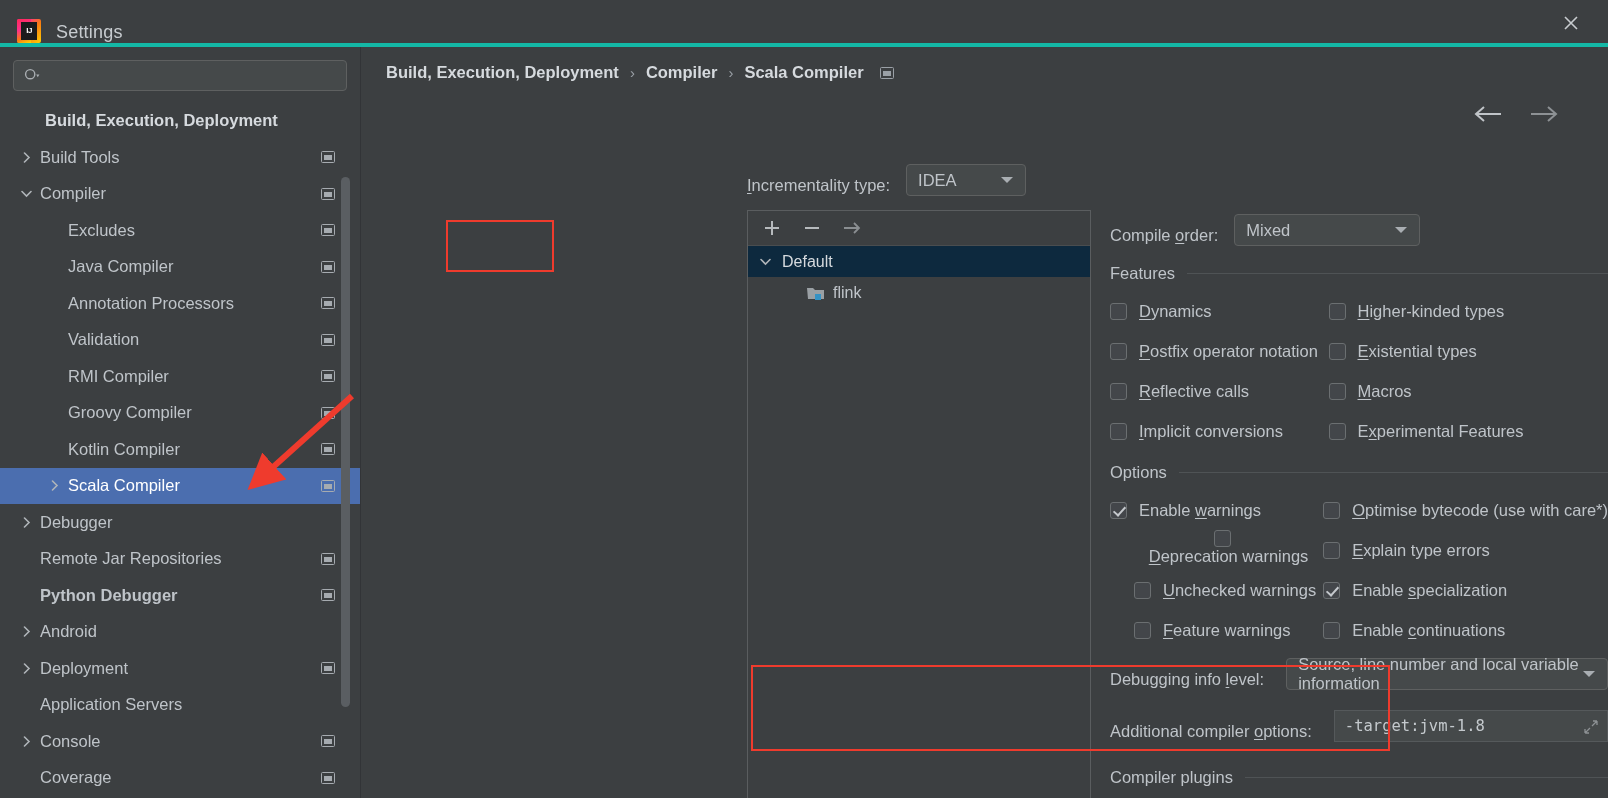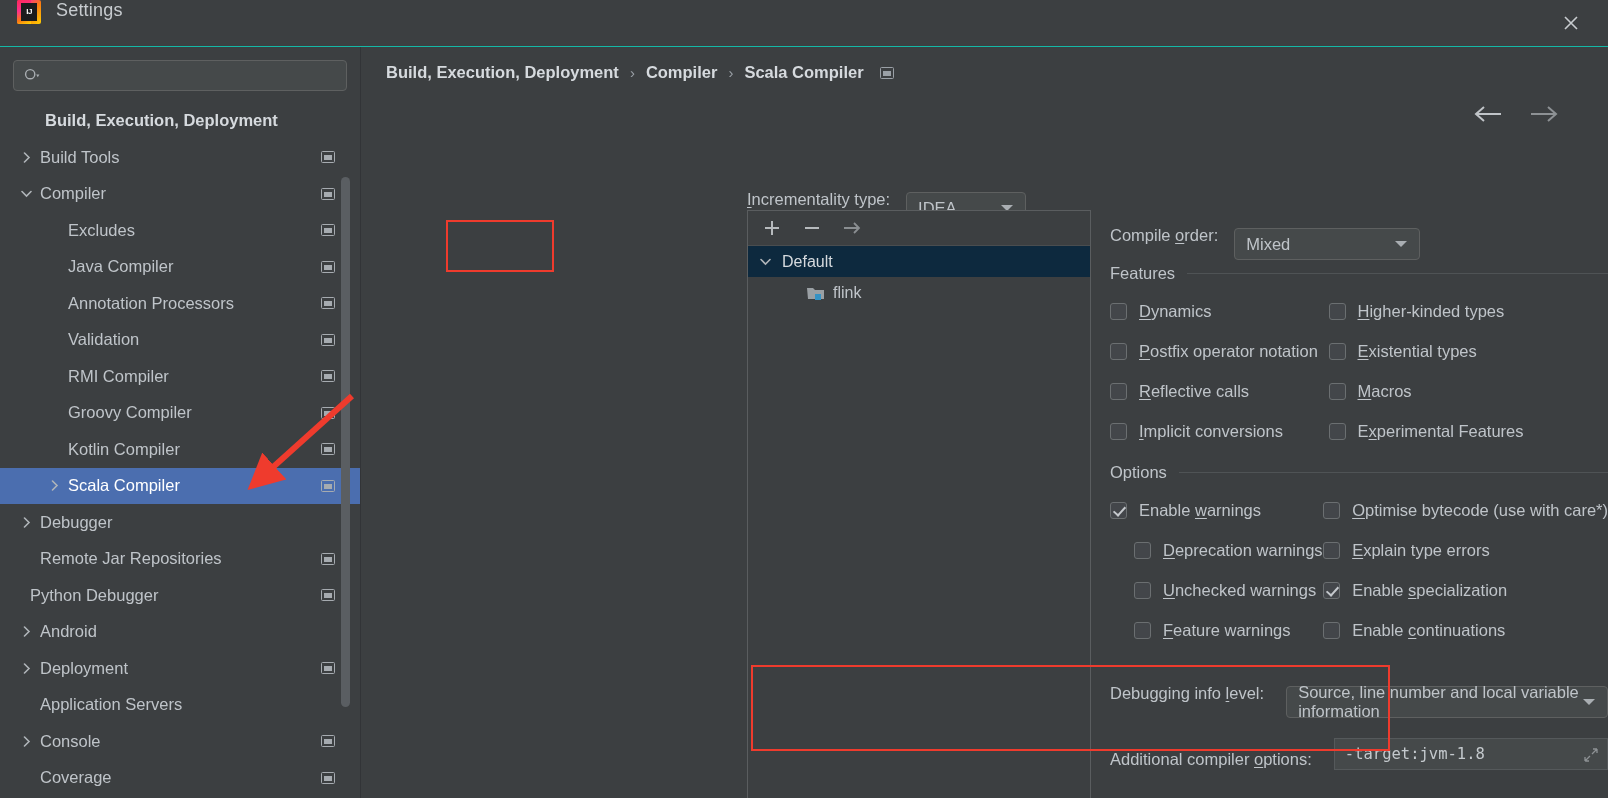--- a/index.html
+++ b/index.html
@@ -15,22 +15,22 @@
     position: relative;
     width: 1608px; height: 798px;
     background: #3c3f41;
   }
 
   
   .titlebar {
     position: absolute; left: 0; top: 0;
     width: 1608px; height: 47px;
     background: #3c3f41;
-    border-bottom: 1px solid #14b8a6;
-    display: flex; align-items: flex-start;
+    border-bottom: 4px solid #14b8a6;
+    display: flex; align-items: flex-end;
   }
   .ij-logo {
     width: 24px; height: 24px; margin-left: 17px;
     position: relative; flex: none;
     border-radius: 2px;
     background:
       linear-gradient(135deg,#fc2f86 0%, #fc2f86 22%, #ff318c 23%, #f97a12 55%, #ffd000 100%);
     overflow: hidden;
   }
   .ij-logo::before {
@@ -153,21 +153,20 @@
 
   .combo {
     background: #45494a;
     border: 1px solid #5e6060;
     border-radius: 4px;
     height: 32px;
     display: flex; align-items: center;
     color: #bfc4c9; font-size: 16.5px;
     padding: 0 0 0 11px;
     position: relative;
-    margin-top: 28px;
   }
   .combo .caret {
     width: 0; height: 0;
     border-left: 6px solid transparent;
     border-right: 6px solid transparent;
     border-top: 6px solid #a9aeb2;
     margin-left: auto; margin-right: 12px;
   }
 
   
@@ -387,21 +386,21 @@
             <span class="tree-label">Debugger</span>
           </div>
           <div class="tree-row" style="padding-left: 12px;">
             <span class="tw"></span>
             <span class="tree-label">Remote Jar Repositories</span>
             <svg class="cfg-icon" viewBox="0 0 14 12">
               <rect x="0.5" y="0.5" width="13" height="11" rx="1" fill="none" stroke="#a6abb0"></rect>
               <rect x="3" y="4" width="8" height="5" fill="#a6abb0"></rect>
             </svg>
           </div>
-          <div class="tree-row" style="padding-left: 2px;">
+          <div class="tree-row" style="padding-left: 12px; font-weight: bold;">
             <span class="tw"></span>
             <span class="tree-label">Python Debugger</span>
             <svg class="cfg-icon" viewBox="0 0 14 12">
               <rect x="0.5" y="0.5" width="13" height="11" rx="1" fill="none" stroke="#a6abb0"></rect>
               <rect x="3" y="4" width="8" height="5" fill="#a6abb0"></rect>
             </svg>
           </div>
           <div class="tree-row" style="padding-left: 12px;">
             <span class="tw">
               <svg class="chev" viewBox="0 0 11 11">
@@ -581,21 +580,21 @@
       <div class="sect" style="margin-top:12px;">
         <span class="sect-title">Options</span>
         <span class="sect-line"></span>
       </div>
       <div class="cols" style="margin-top:8px;">
         <div class="col-l" id="options-left">
             <div class="cbrow">
               <span class="cb checked"></span>
               <span class="cbtext">Enable <u class="mn">w</u>arnings</span>
             </div>
-            <div class="cbrow" style="padding-left: 24px;">
+            <div class="cbrow" style="padding-left: 24px; flex-direction: column;">
               <span class="cb"></span>
               <span class="cbtext"><u class="mn">D</u>eprecation warnings</span>
             </div>
             <div class="cbrow" style="padding-left: 24px;">
               <span class="cb"></span>
               <span class="cbtext"><u class="mn">U</u>nchecked warnings</span>
             </div>
             <div class="cbrow" style="padding-left: 24px;">
               <span class="cb"></span>
               <span class="cbtext"><u class="mn">F</u>eature warnings</span>

